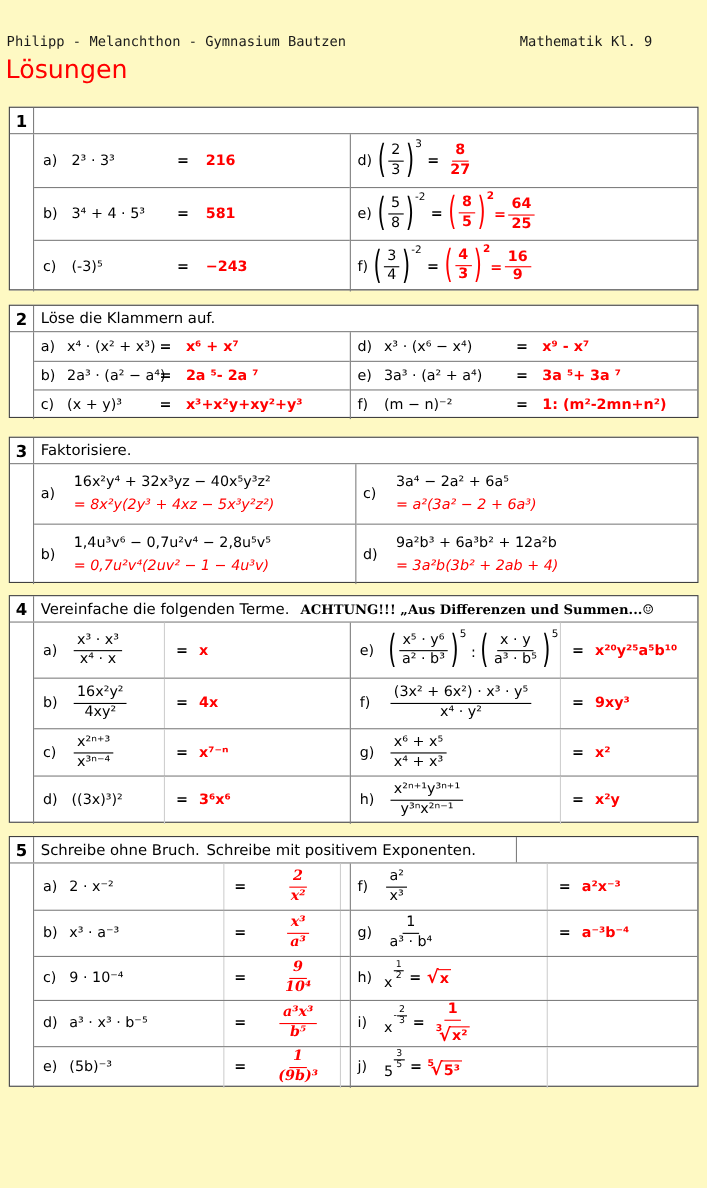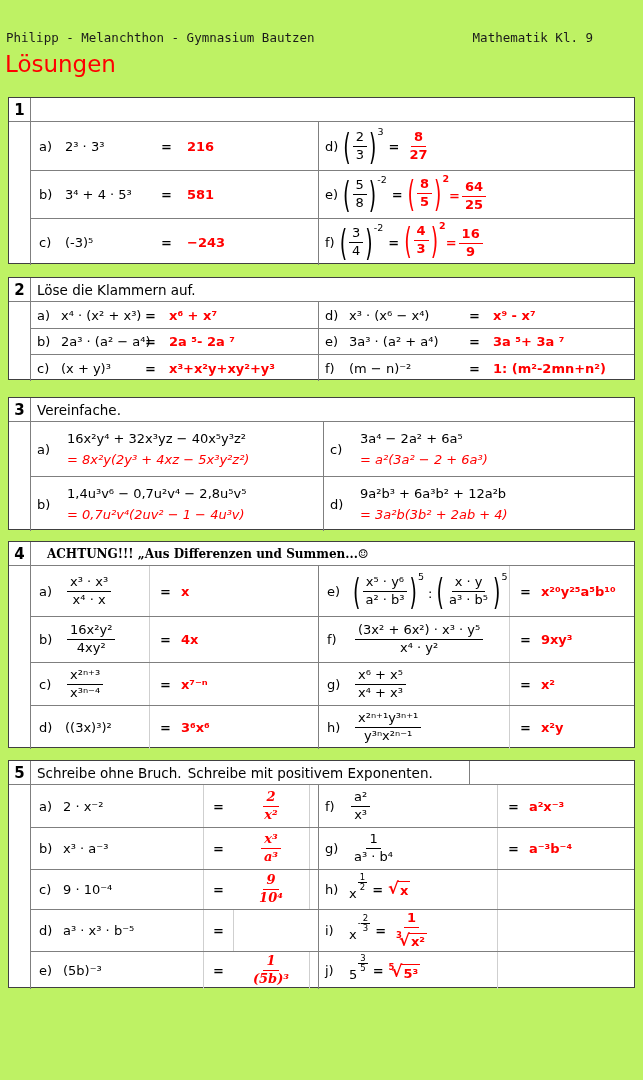--- a/index.html
+++ b/index.html
@@ -4,21 +4,21 @@
 <style>
   :root{
     --red:#ff0000;
     --ink:#000000;
     --line:#7f7f7f;
     --frame:#404040;
     --lite:#cfcfcf;
   }
   *{box-sizing:border-box;margin:0;padding:0;}
   body{background:#ffffff;font-family:"DejaVu Sans","Liberation Sans",sans-serif;color:var(--ink);}
-  .page{position:relative;width:643px;height:1080px;background:#bef264;overflow:hidden;}
+  .page{position:relative;width:643px;height:1080px;background:#fef9c3;overflow:hidden;}
 
   
   .doc-header{position:absolute;top:30px;left:6px;right:50px;display:flex;justify-content:space-between;
     font-family:"DejaVu Sans Mono","Liberation Mono",monospace;font-size:12.5px;color:#1a1a1a;}
   .page-title{position:absolute;top:51px;left:5px;font-size:23px;color:var(--red);letter-spacing:0;}
 
   
   .tbl{position:absolute;left:8px;width:627px;border:1.5px solid var(--frame);background:#fff;font-size:13px;}
   .t1{top:97px;height:167px;}
   .t2{top:277px;height:103px;}
@@ -259,21 +259,21 @@
           <span class="eq">=</span>
           <span class="mred">1: (m²-2mn+n²)</span>
         </div>
       </div>
     </div>
   </div>
 
   <div class="tbl t3">
     <div class="thead">
       <div class="tnum">3</div>
-      <div class="ttask">Vereinfache.</div>
+      <div class="ttask">Faktorisiere.</div>
     </div>
     <div class="tbody">
       <div class="numcol"></div>
       <div class="colL">
         <div class="row">
           <span class="lab">a)</span>
           <div class="lines">
             <span class="l1">16x²y⁴ + 32x³yz − 40x⁵y³z²</span>
             <span class="l2">= 8x²y(2y³ + 4xz − 5x³y²z²)</span>
           </div>
@@ -302,20 +302,21 @@
           </div>
         </div>
       </div>
     </div>
   </div>
 
   <div class="tbl t4">
     <div class="thead">
       <div class="tnum">4</div>
       <div class="ttask">
+        <span>Vereinfache die folgenden Terme.</span>
         <span class="warn">ACHTUNG!!! „Aus Differenzen und Summen...☺</span>
       </div>
     </div>
     <div class="tbody">
       <div class="numcol"></div>
       <div class="colL">
         <div class="row">
           <span class="lab">a)</span>
           <span class="mblk"><span class="frac">
                 <span class="fnum"><span>x³ · x³</span></span>
@@ -469,32 +470,38 @@
                 </span></span>
             </span>
           <span class="lb cell"></span>
         </div>
         <div class="row">
           <span class="lab">d)</span>
           <span class="mblk">a³ · x³ · b⁻⁵</span>
           <span class="eqcell lb cell">
               <span class="eq">=</span>
             </span>
+          <span class="anscell cell">
+              <span class="mred"><span class="frac serif">
+                  <span class="fnum"><span>a³x³</span></span>
+                  <span class="fden"><span>b⁵</span></span>
+                </span></span>
+            </span>
           <span class="lb cell"></span>
         </div>
         <div class="row">
           <span class="lab">e)</span>
           <span class="mblk">(5b)⁻³</span>
           <span class="eqcell lb cell">
               <span class="eq">=</span>
             </span>
           <span class="anscell cell">
               <span class="mred"><span class="frac serif">
                   <span class="fnum"><span>1</span></span>
-                  <span class="fden"><span>(5b)³</span></span>
+                  <span class="fden"><span>(9b)³</span></span>
                 </span></span>
             </span>
           <span class="lb cell"></span>
         </div>
       </div>
       <div class="colR">
         <div class="row">
           <span class="lab">f)</span>
           <span class="mblk"><span class="frac">
                 <span class="fnum"><span>a²</span></span>

